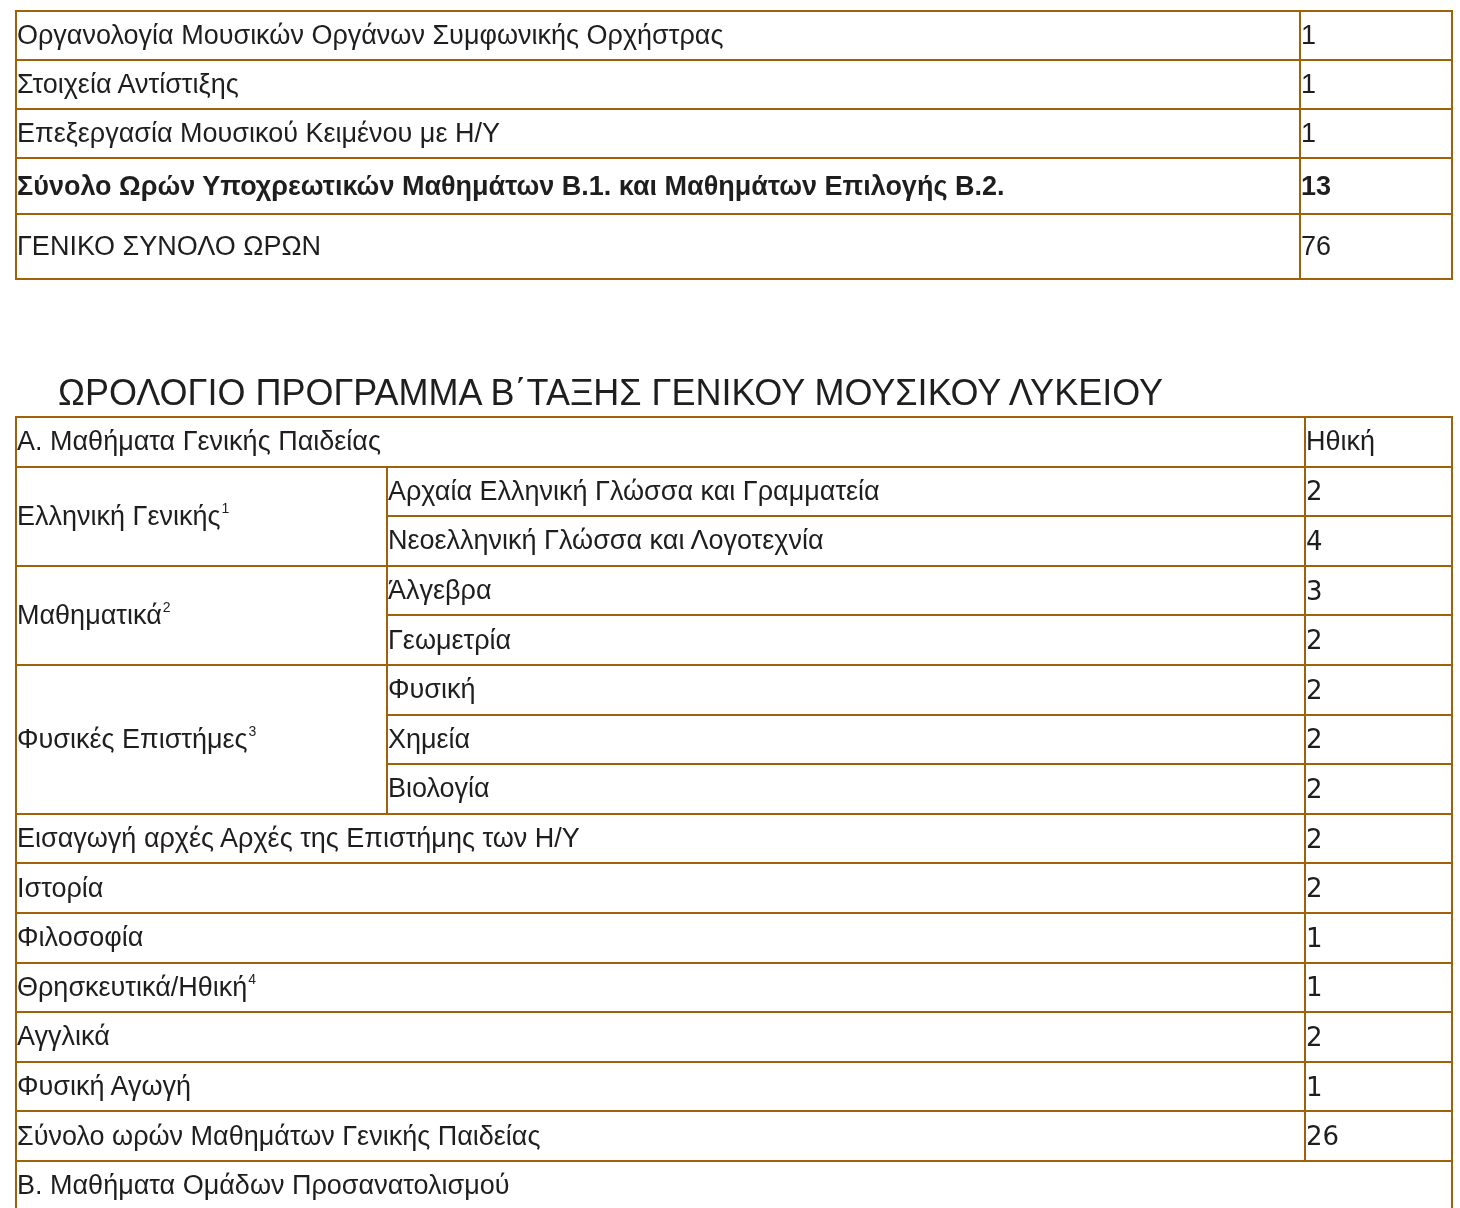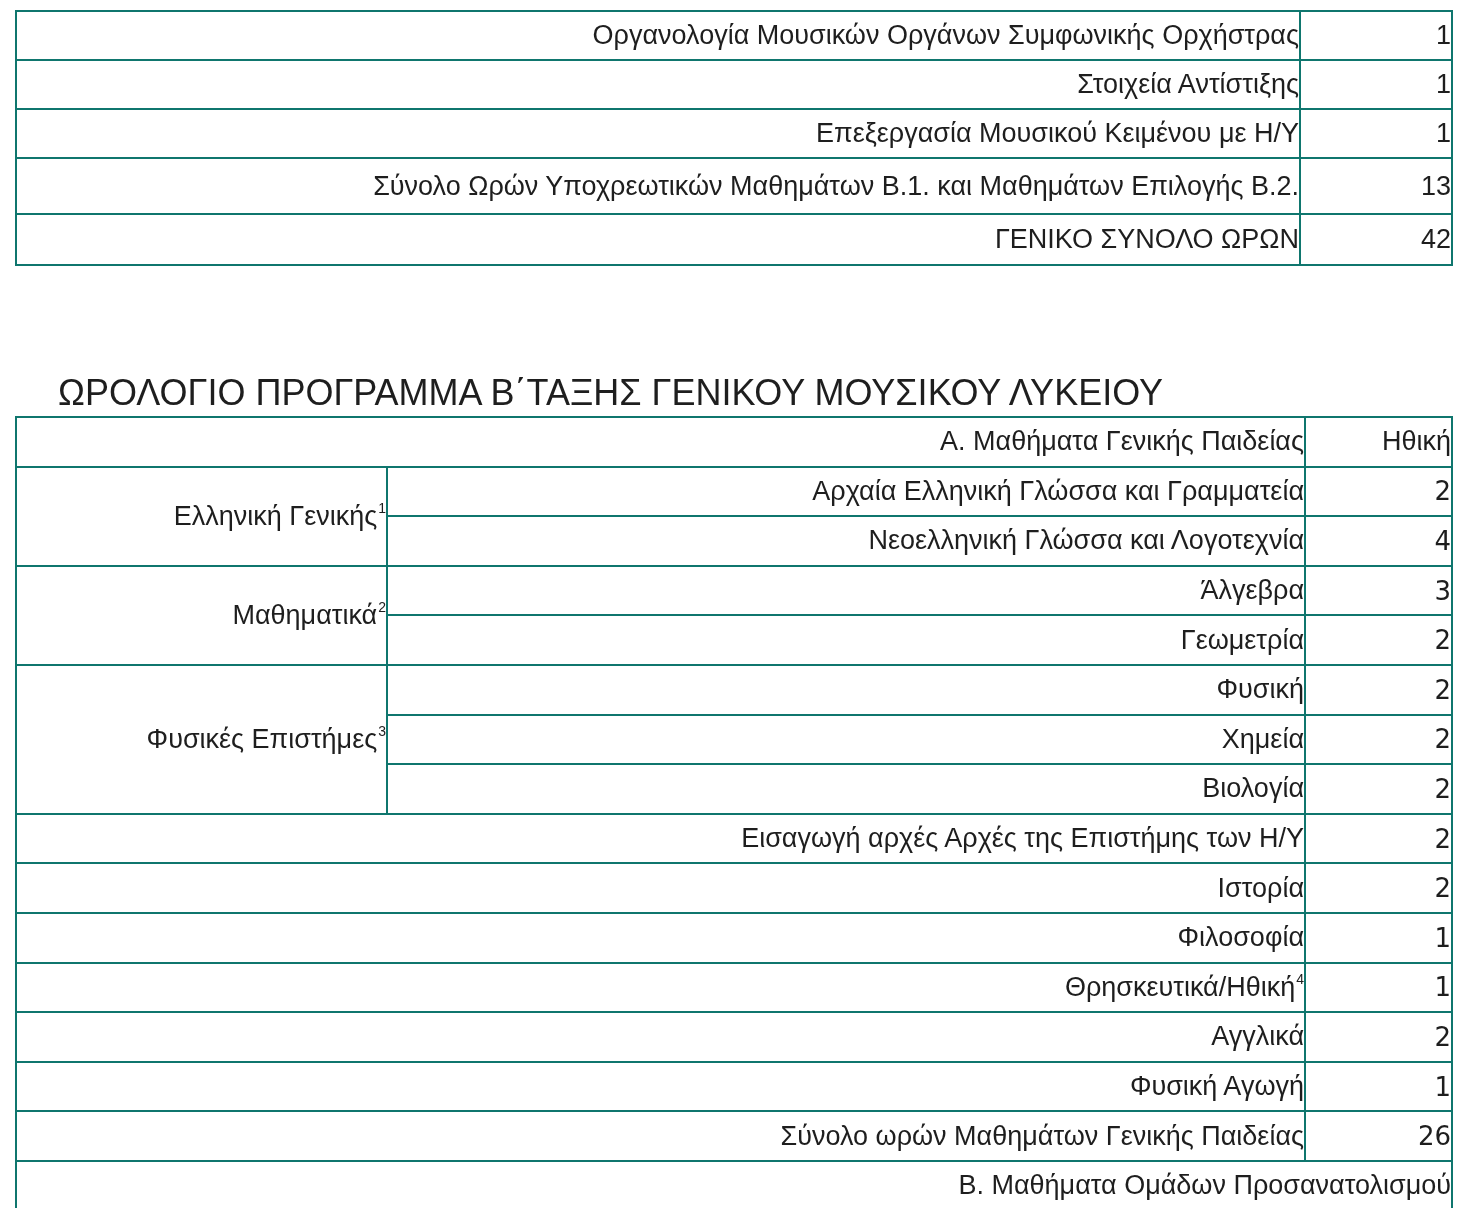--- a/index.html
+++ b/index.html
@@ -14,22 +14,22 @@
       overflow: hidden;
       font-family: "Liberation Sans", sans-serif;
       color: #1e1e1e;
     }
     table {
       border-collapse: collapse;
       position: absolute;
       table-layout: fixed;
     }
     td {
-      border: 2px solid #0f766e;
-      text-align: right;
+      border: 2px solid #a16207;
+      text-align: left;
       vertical-align: middle;
       font-size: 27px;
       padding: 0;
       white-space: nowrap;
       line-height: 1;
     }
     sup {
       font-size: 14px;
       vertical-align: top;
       position: relative;
@@ -37,22 +37,22 @@
       margin-left: 1px;
     }
     #table-top {
       left: 15px;
       top: 10px;
       width: 1436px;
     }
     #table-top col.c1 { width: 1284px; }
     #table-top col.c2 { width: 152px; }
     #table-top tr.r { height: 49px; }
-    #table-top tr.r-tall { height: 56px; }
-    #table-top tr.r-total { height: 51px; }
+    #table-top tr.r-tall { height: 56px; font-weight: bold; }
+    #table-top tr.r-total { height: 65px; }
 
     #schedule-title {
       position: absolute;
       left: 58px;
       top: 376px;
       font-size: 36px;
       line-height: 34px;
       white-space: nowrap;
     }
 
@@ -90,21 +90,21 @@
     <tr class="r">
       <td>Επεξεργασία Μουσικού Κειμένου με Η/Υ</td>
       <td>1</td>
     </tr>
     <tr class="r-tall">
       <td>Σύνολο Ωρών Υποχρεωτικών Μαθημάτων Β.1. και Μαθημάτων Επιλογής Β.2.</td>
       <td>13</td>
     </tr>
     <tr class="r-total">
       <td>ΓΕΝΙΚΟ ΣΥΝΟΛΟ ΩΡΩΝ</td>
-      <td>42</td>
+      <td>76</td>
     </tr>
   </tbody>
 </table>
 
 <div id="schedule-title">ΩΡΟΛΟΓΙΟ ΠΡΟΓΡΑΜΜΑ Β΄ΤΑΞΗΣ ΓΕΝΙΚΟΥ ΜΟΥΣΙΚΟΥ ΛΥΚΕΙΟΥ</div>
 
 <table id="table-main">
   <colgroup>
       <col class="g">
       <col class="s">

